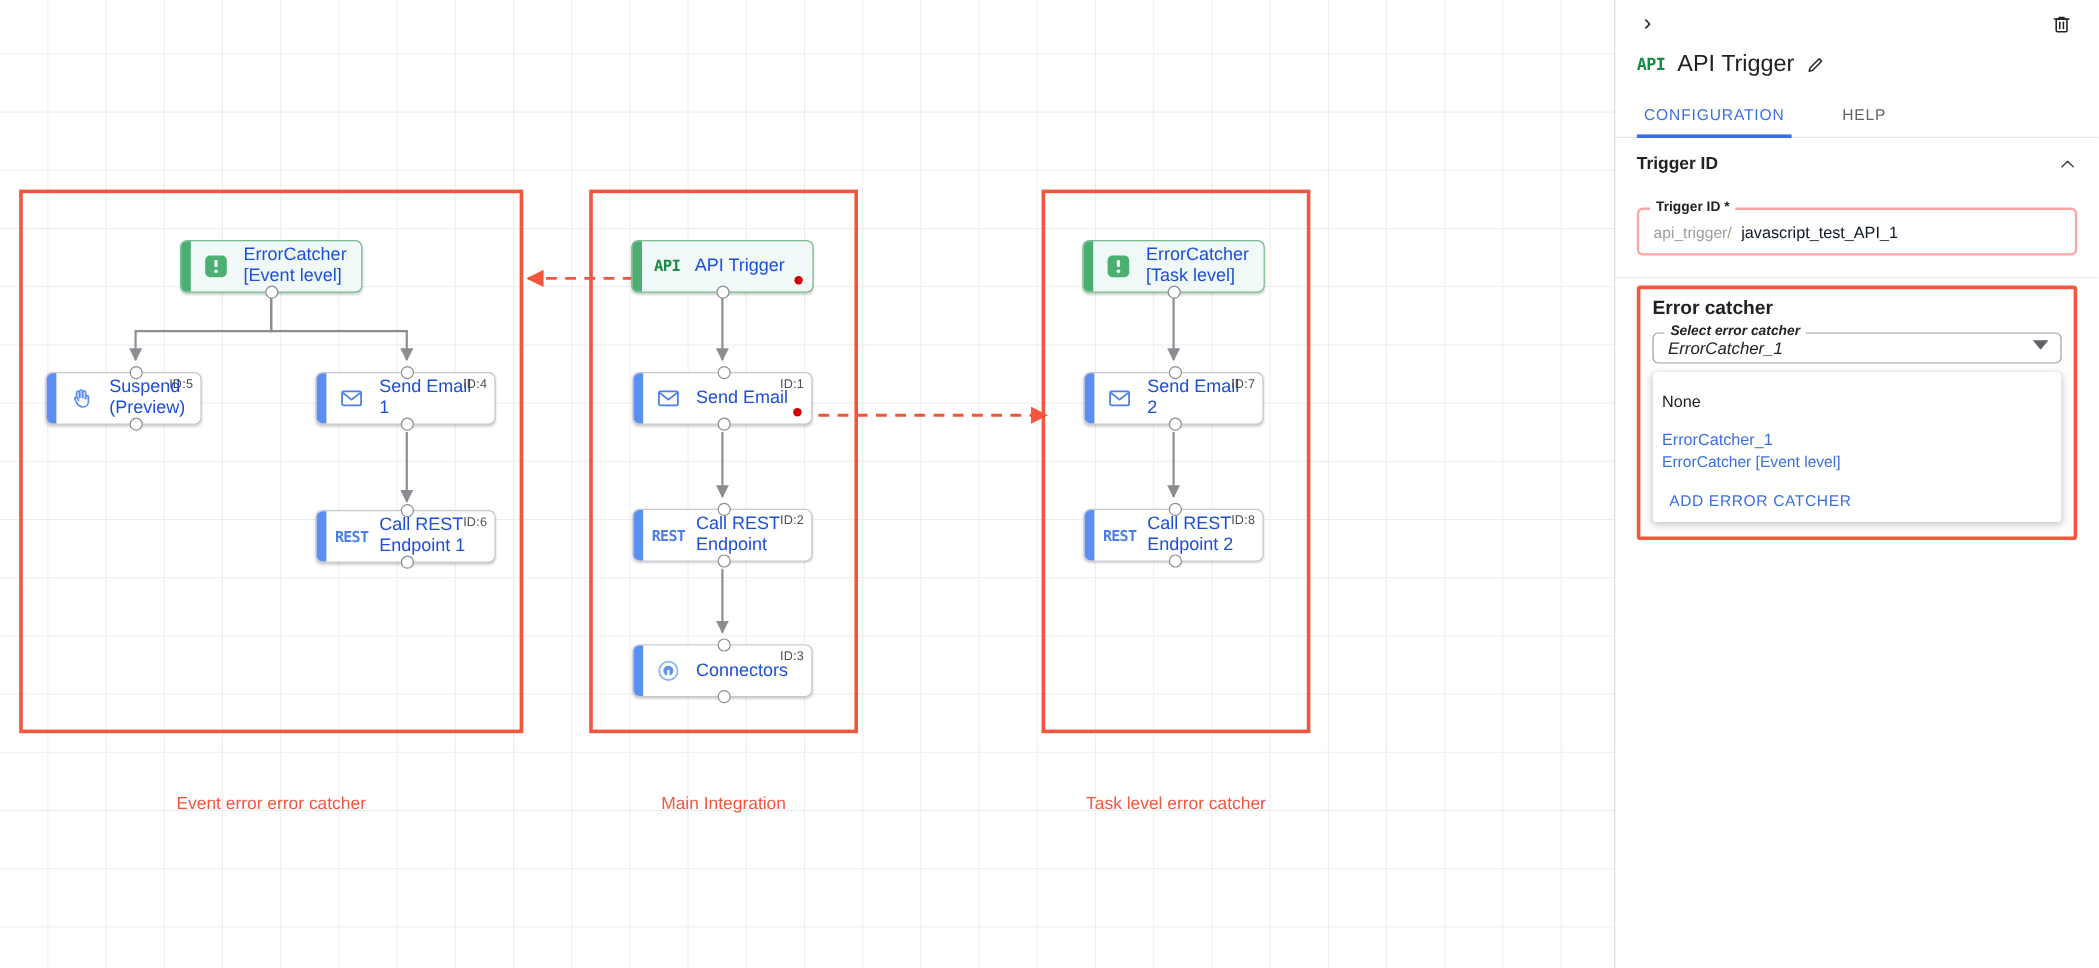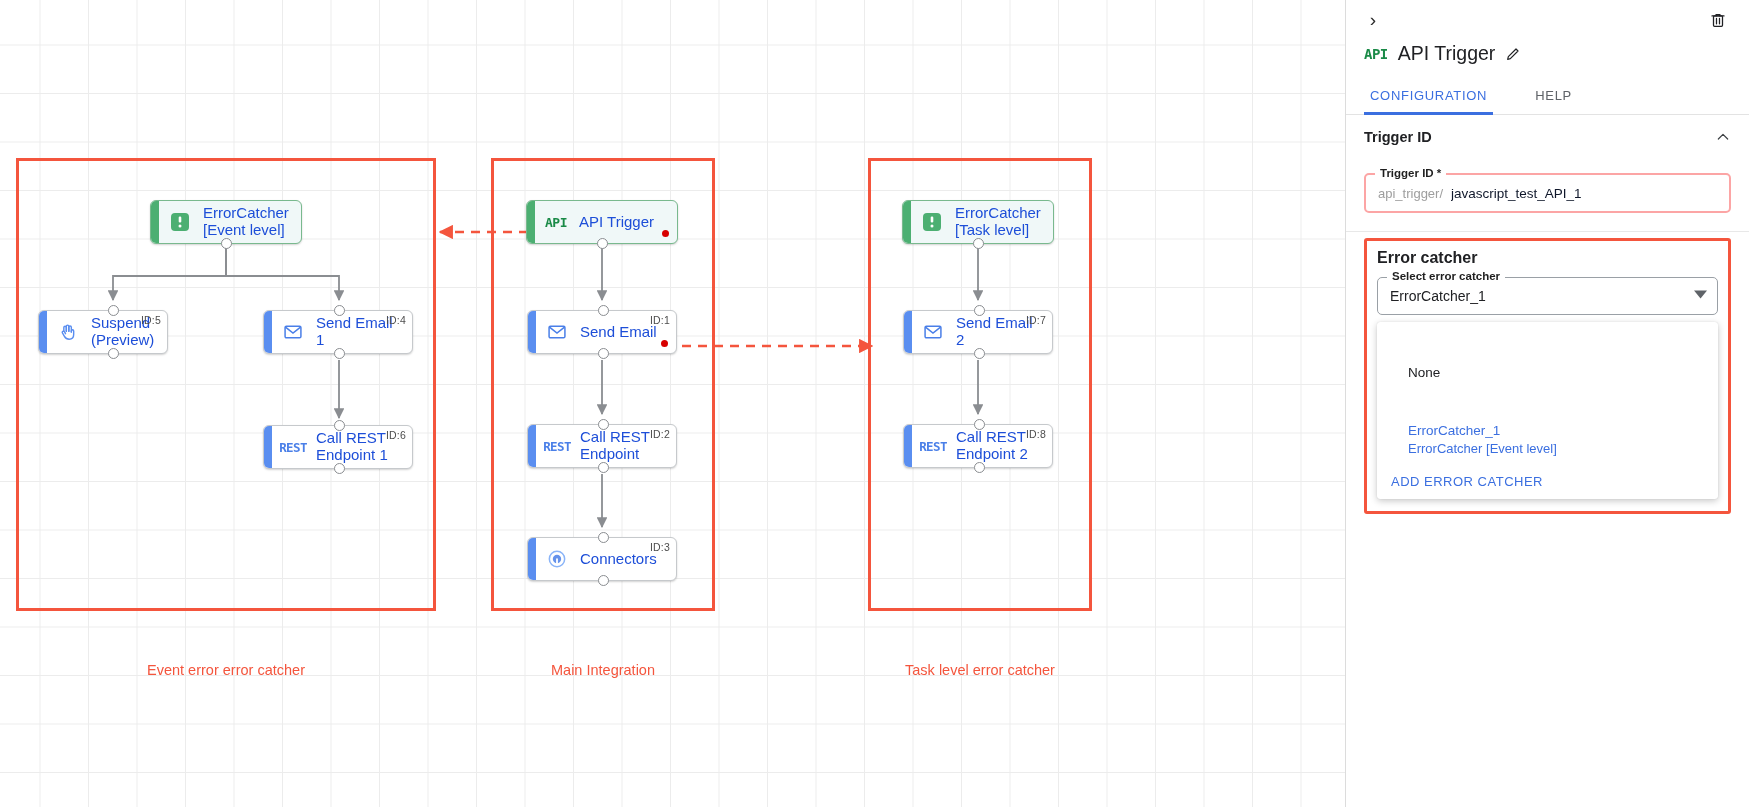--- a/index.html
+++ b/index.html
@@ -198,45 +198,46 @@
     border-radius: 3px;
     margin: 6px 0 14px 0;
     padding: 8px 10px 12px 10px;
     position: relative;
   }
   .err-block .ec-title { font-size: 16px; color: #202124; font-weight: 600; margin-bottom: 10px; }
   .select-outline {
     position: relative;
     border: 1px solid #9aa0a6;
     border-radius: 5px;
-    height: 38px;
+    height: 26px;
     display: flex; align-items: center; justify-content: space-between;
     padding: 0 10px 0 12px;
     background: #fff;
     cursor: pointer;
+    font-style: italic;
   }
   .select-outline .flabel {
     position: absolute;
     top: -8px; left: 9px;
     background: #fff;
     padding: 0 5px;
     font-size: 11.5px;
     color: #1f1f1f;
     font-weight: 600;
   }
   .select-outline .sval { font-size: 14px; color: #202124; }
 
   .dropdown {
     margin-top: 7px;
     background: #fff;
     border-radius: 3px;
     box-shadow: 0 2px 7px rgba(0,0,0,.22), 0 0 1px rgba(0,0,0,.18);
     padding: 9px 0 8px 0;
   }
-  .dd-item { padding: 7px 31px; cursor: pointer; margin-top: 26px; }
+  .dd-item { padding: 7px 8px; cursor: pointer; }
   .dd-item .l1 { font-size: 13.5px; color: #202124; line-height: 1.35; }
   .dd-item .l2 { font-size: 13px; color: #3f3f3f; line-height: 1.35; }
   .dd-item.selected .l1 { color: #3b6fe0; font-weight: 400; }
   .dd-item.selected .l2 { color: #3b6fe0; }
   .dd-item.bold-l1 .l1 { font-weight: 700; }
   .dd-action {
     padding: 9px 14px 2px 14px;
     font-size: 13px; letter-spacing: .5px;
     color: #3b6fe0; cursor: pointer;
   }

